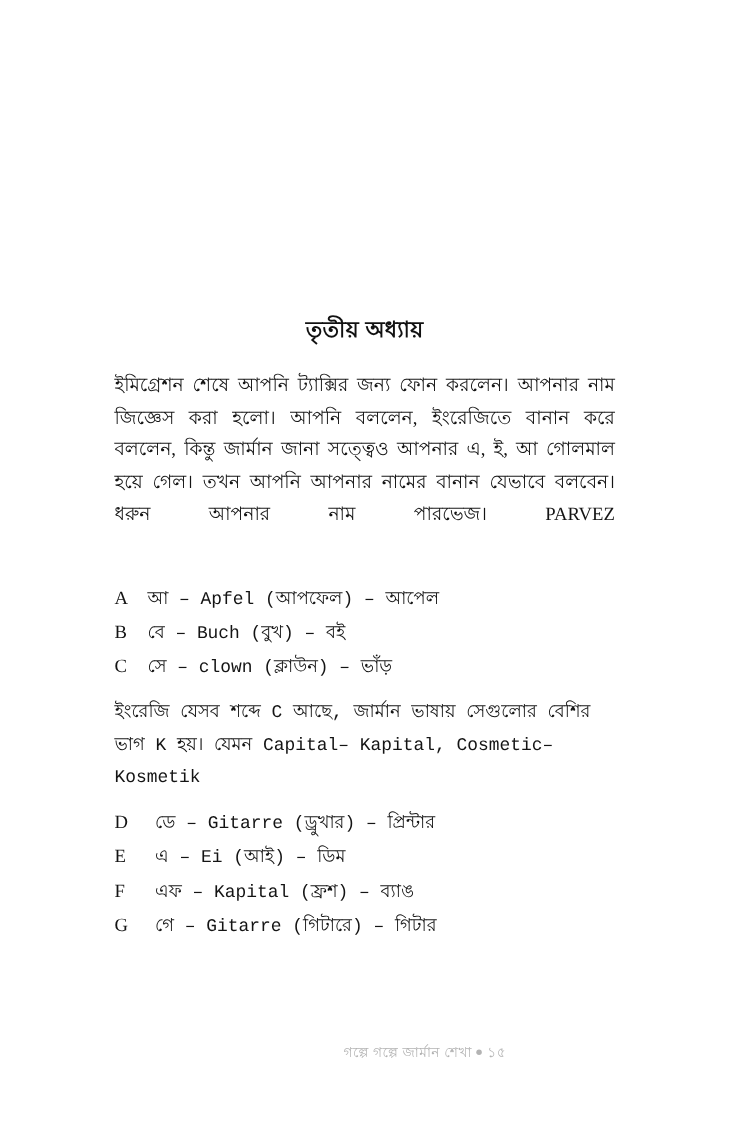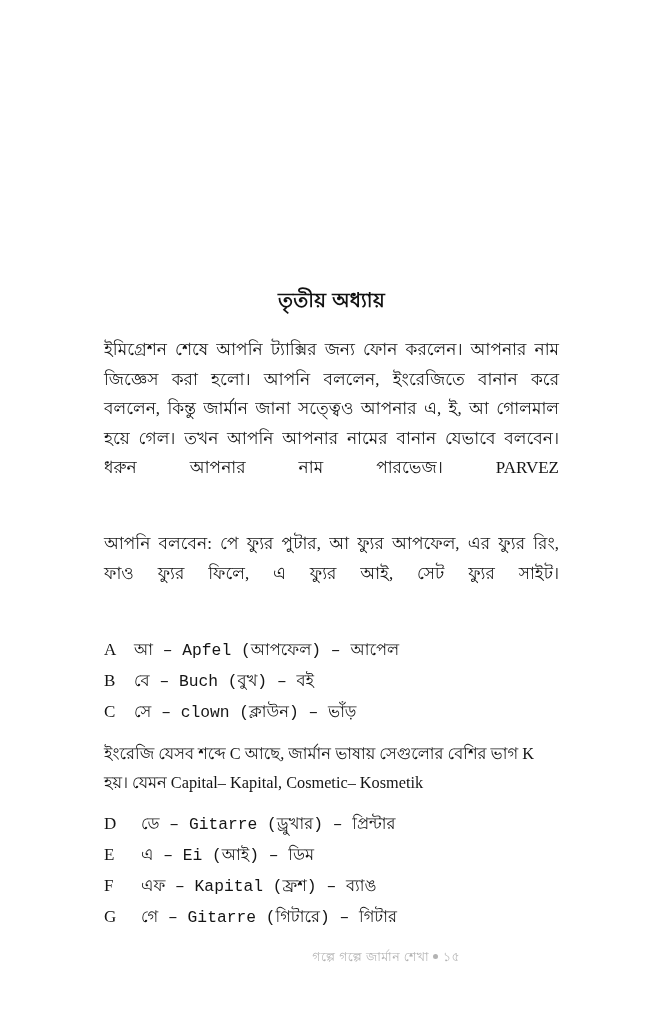--- a/index.html
+++ b/index.html
@@ -80,20 +80,21 @@
     flex: 1 1 auto;
     font-family: Liberation Mono, monospace;
   }
 
   .note-para {
     font-size: 16.3px;
     line-height: 29.5px;
     margin: 6px 0 6px 0;
     color: #141414;
     text-align: left;
+    font-family: Liberation Mono, monospace;
   }
 
   .group-gap { height: 5px; }
 
   .footer {
     position: absolute;
     left: 0;
     right: 0;
     bottom: 56px;
     text-align: right;
@@ -117,21 +118,20 @@
 <body>
 
 <div class="page">
 
   <div class="content">
 
     <h1 class="chapter-title">তৃতীয় অধ্যায়</h1>
 
     <p class="para">ইমিগ্রেশন শেষে আপনি ট্যাক্সির জন্য ফোন করলেন। আপনার নাম জিজ্ঞেস করা হলো। আপনি বললেন, ইংরেজিতে বানান করে বললেন, কিন্তু জার্মান জানা সত্ত্বেও আপনার এ, ই, আ গোলমাল হয়ে গেল। তখন আপনি আপনার নামের বানান যেভাবে বলবেন। ধরুন আপনার নাম পারভেজ। PARVEZ</p>
 
-    <p class="para">আপনি বলবেন: পে ফ্যুর পুটার, আ ফ্যুর আপফেল, এর ফ্যুর রিং, ফাও ফ্যুর ফিলে, এ ফ্যুর আই, সেট ফ্যুর সাইট।</p>
 
 
     <ul class="alpha-list">
       <li class="alpha-row">
         <span class="alpha-letter">A</span>
         <span class="alpha-text">আ – Apfel (আপফেল) – আপেল</span>
       </li>
       <li class="alpha-row">
         <span class="alpha-letter">B</span>
         <span class="alpha-text">বে – Buch (বুখ) – বই</span>

